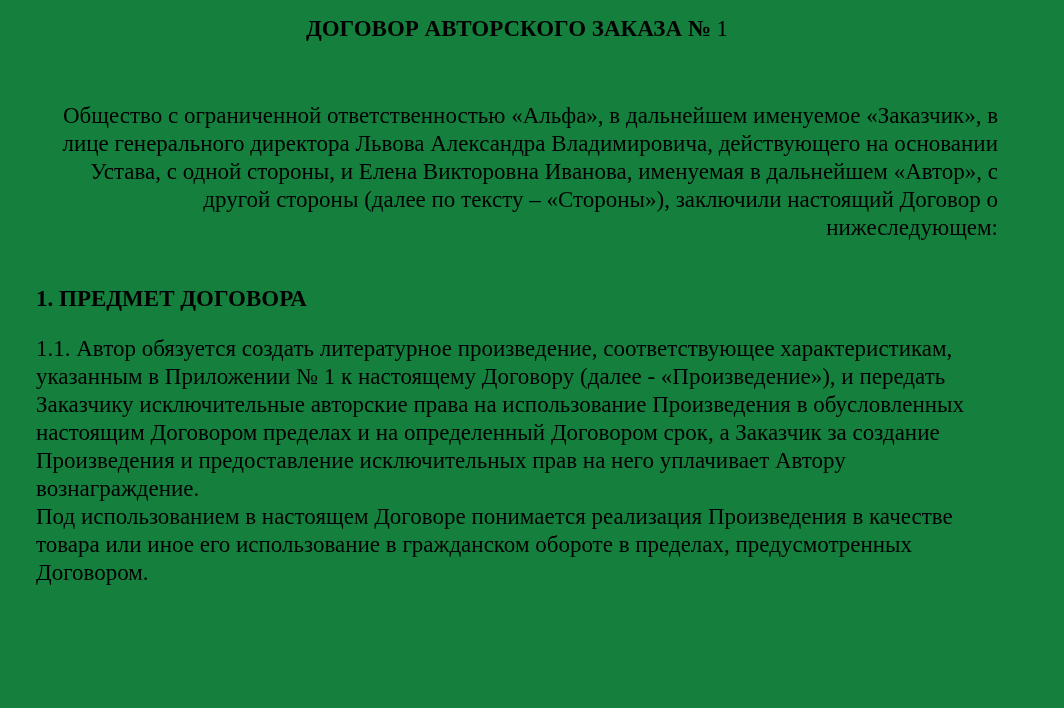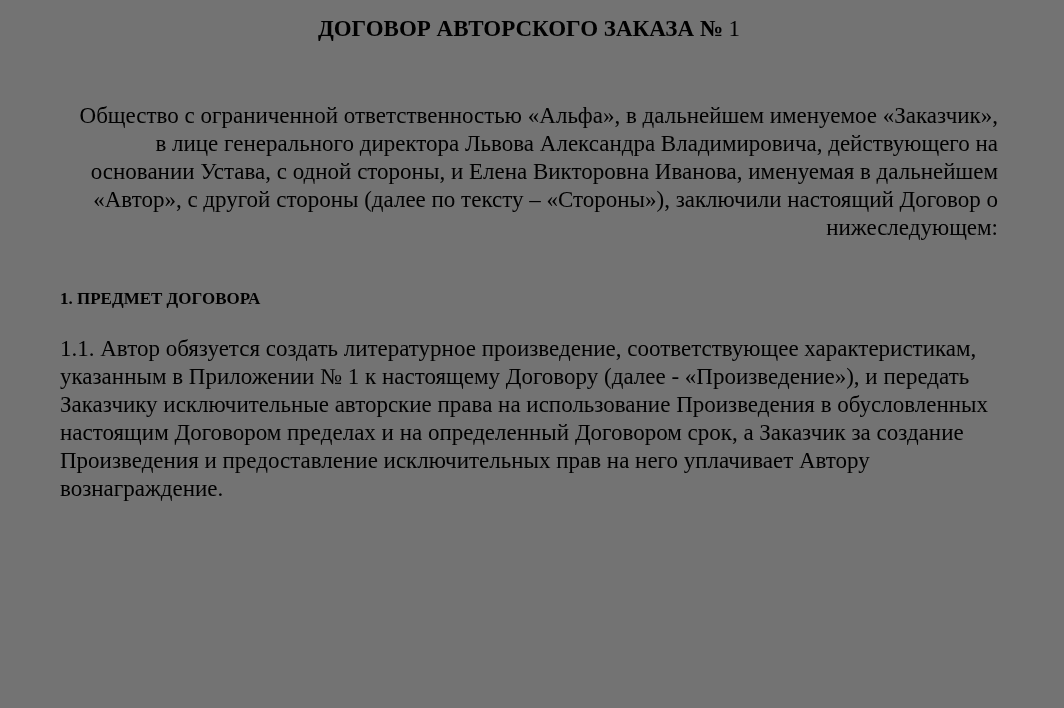--- a/index.html
+++ b/index.html
@@ -5,22 +5,22 @@
   html, body {
     margin: 0;
     padding: 0;
     background: #ffffff;
   }
   .page {
     position: relative;
     width: 1064px;
     height: 708px;
     box-sizing: border-box;
-    padding: 15px 66px 0 60px;
-    background: #737373;
+    padding: 15px 66px 0 36px;
+    background: #15803d;
     color: #000000;
     font-family: "Liberation Serif", "DejaVu Serif", serif;
     font-size: 23px;
     line-height: 28px;
     overflow: hidden;
   }
   .doc-title {
     margin: 0;
     font-size: 23px;
     line-height: 28px;
@@ -35,21 +35,21 @@
     justify-content: space-between;
     align-items: baseline;
     margin-top: 60px;
   }
   .preamble {
     margin: 59px 0 0 14px;
     text-align: right;
   }
   .section-heading {
     margin: 43px 0 0 0;
-    font-size: 17px;
+    font-size: 23px;
     line-height: 28px;
     font-weight: bold;
   }
   .clause {
     margin: 22px 7px 0 0;
     text-align: left;
   }
   .clause + .clause {
     margin-top: 0;
   }
@@ -61,14 +61,15 @@
 
   <h1 class="doc-title"><span class="title-main">ДОГОВОР АВТОРСКОГО ЗАКАЗА №</span> <span class="title-number">1</span></h1>
 
 
   <p class="preamble">Общество с ограниченной ответственностью «Альфа», в дальнейшем именуемое «Заказчик», в лице генерального директора Львова Александра Владимировича, действующего на основании Устава, с одной стороны, и Елена Викторовна Иванова, именуемая в дальнейшем «Автор», с другой стороны (далее по тексту – «Стороны»), заключили настоящий Договор о нижеследующем:</p>
 
   <h2 class="section-heading">1. ПРЕДМЕТ ДОГОВОРА</h2>
 
   <p class="clause">1.1. Автор обязуется создать литературное произведение, соответствующее характеристикам, указанным в Приложении № 1 к настоящему Договору (далее - «Произведение»), и передать Заказчику исключительные авторские права на использование Произведения в обусловленных настоящим Договором пределах и на определенный Договором срок, а Заказчик за создание Произведения и предоставление исключительных прав на него уплачивает Автору вознаграждение.</p>
 
+  <p class="clause">Под использованием в настоящем Договоре понимается реализация Произведения в качестве товара или иное его использование в гражданском обороте в пределах, предусмотренных Договором.</p>
 
 </div>
 
 </body></html>

